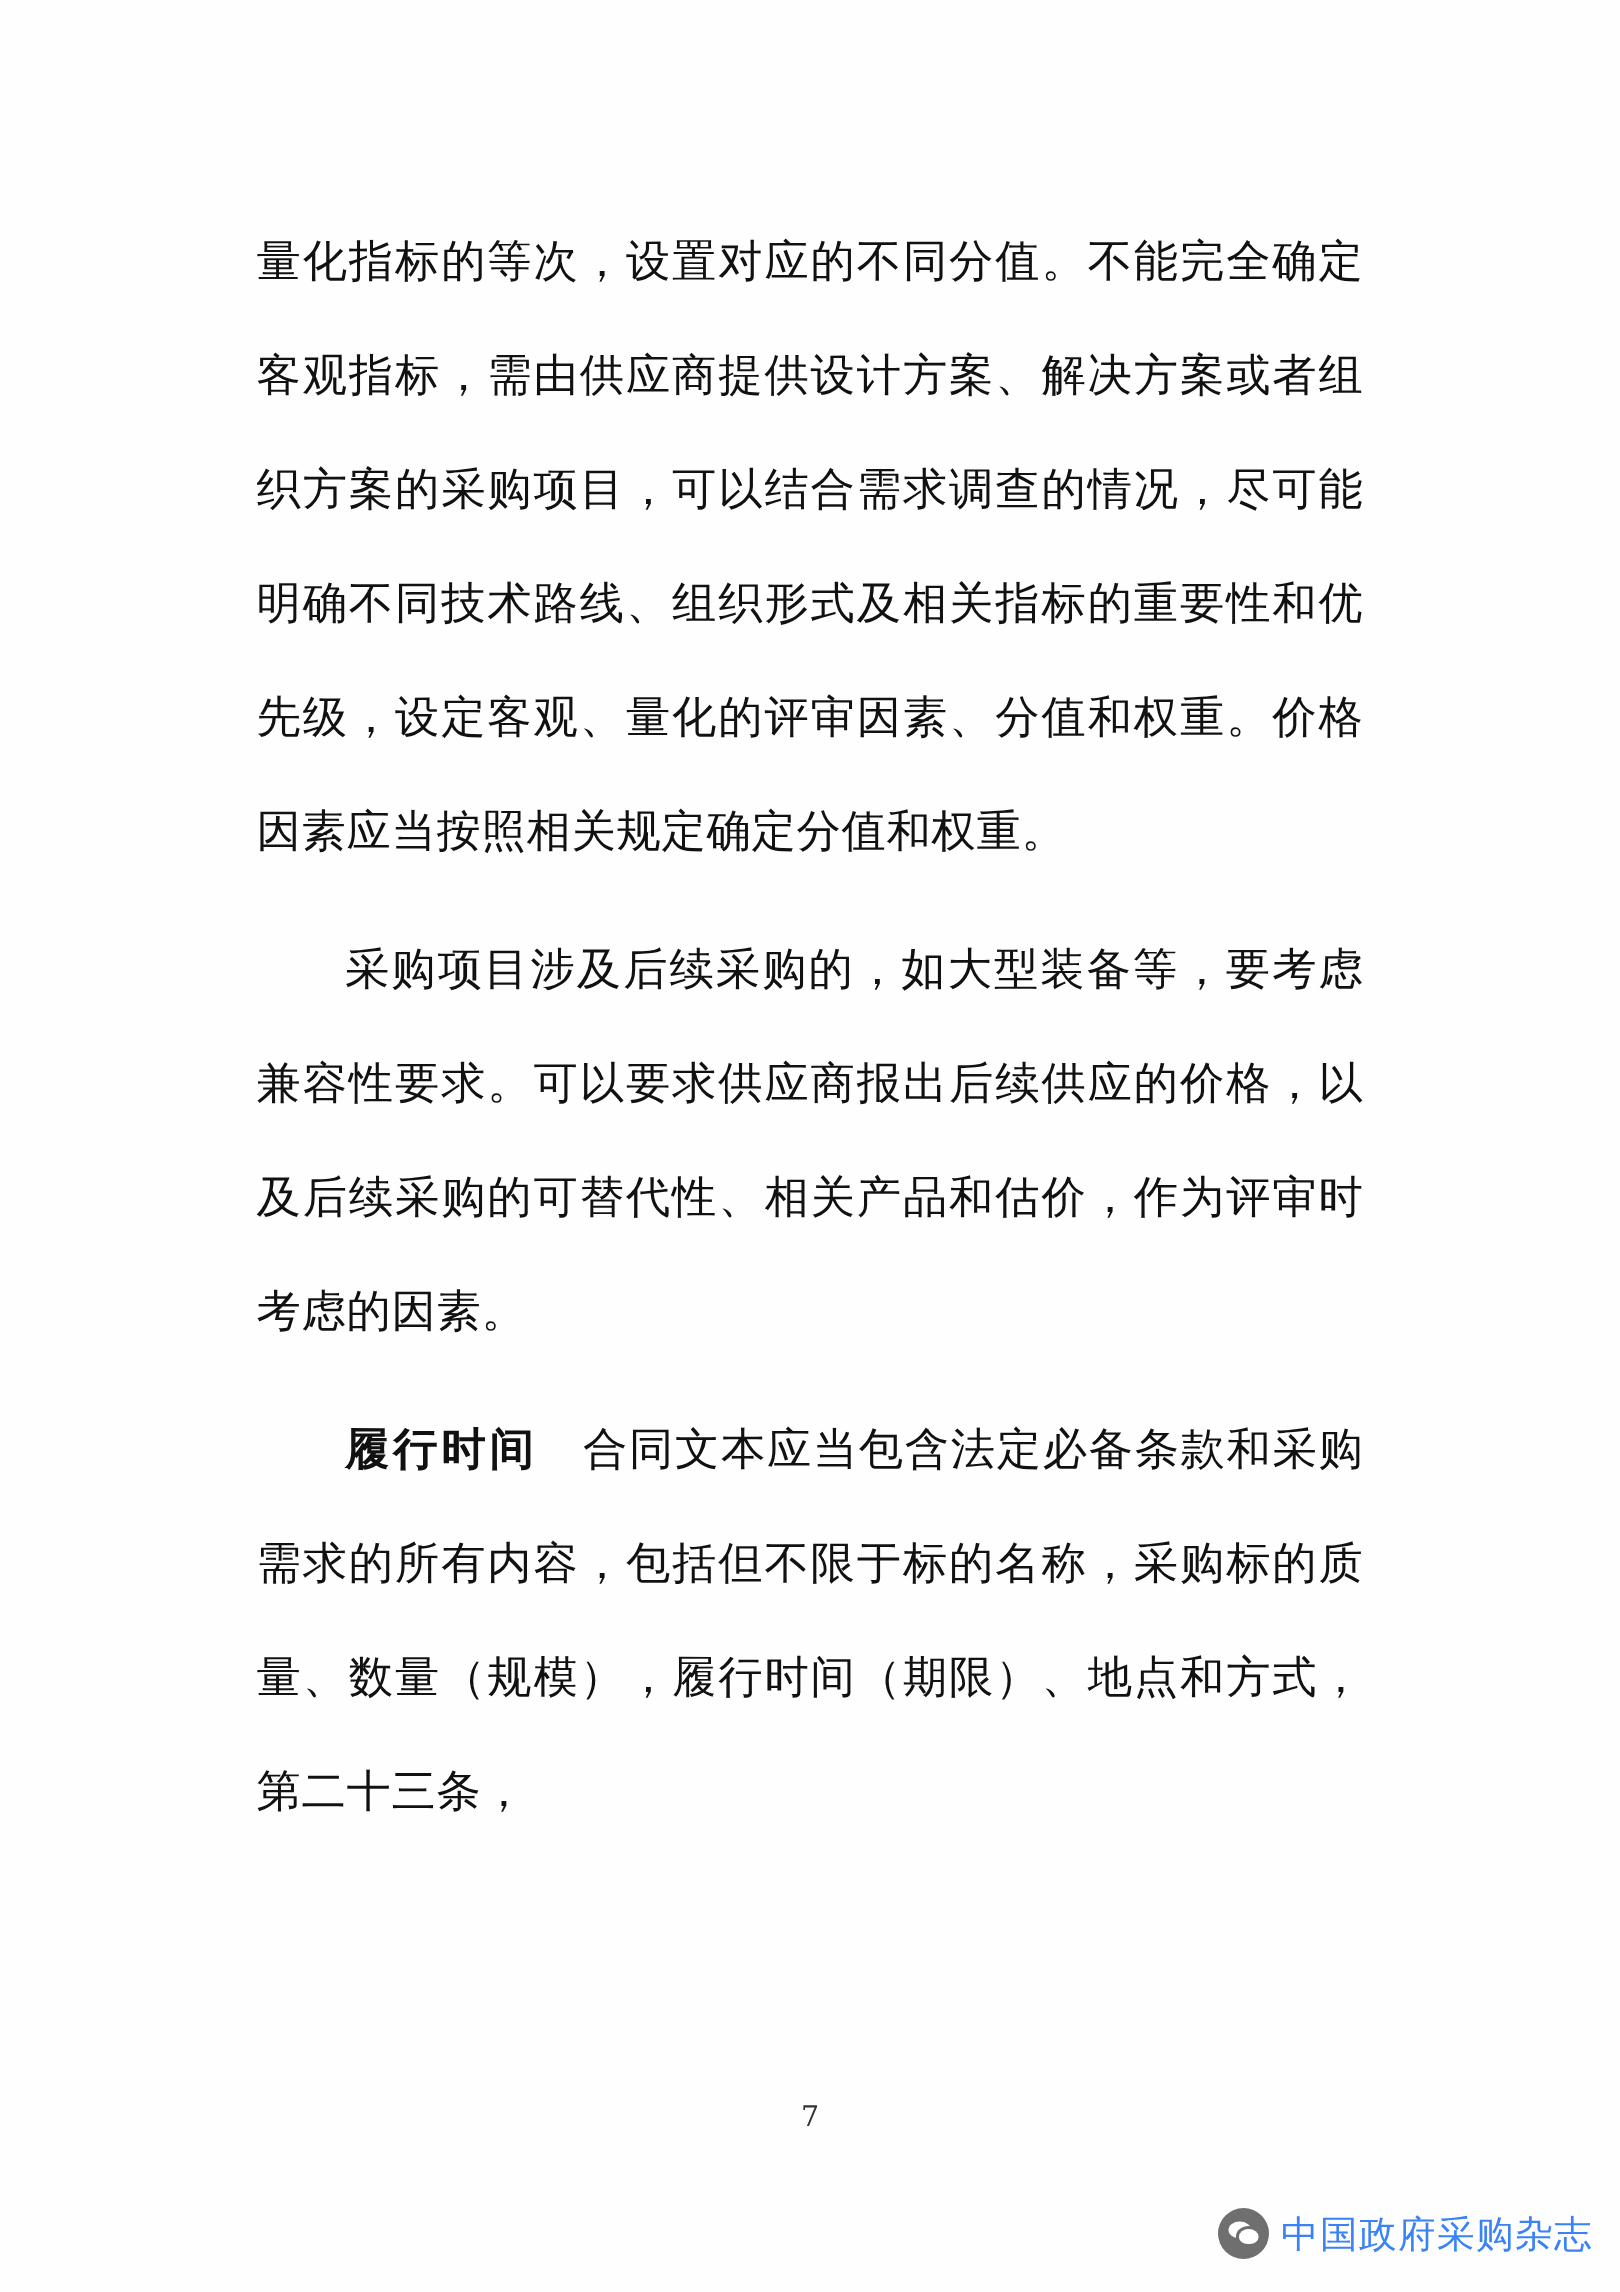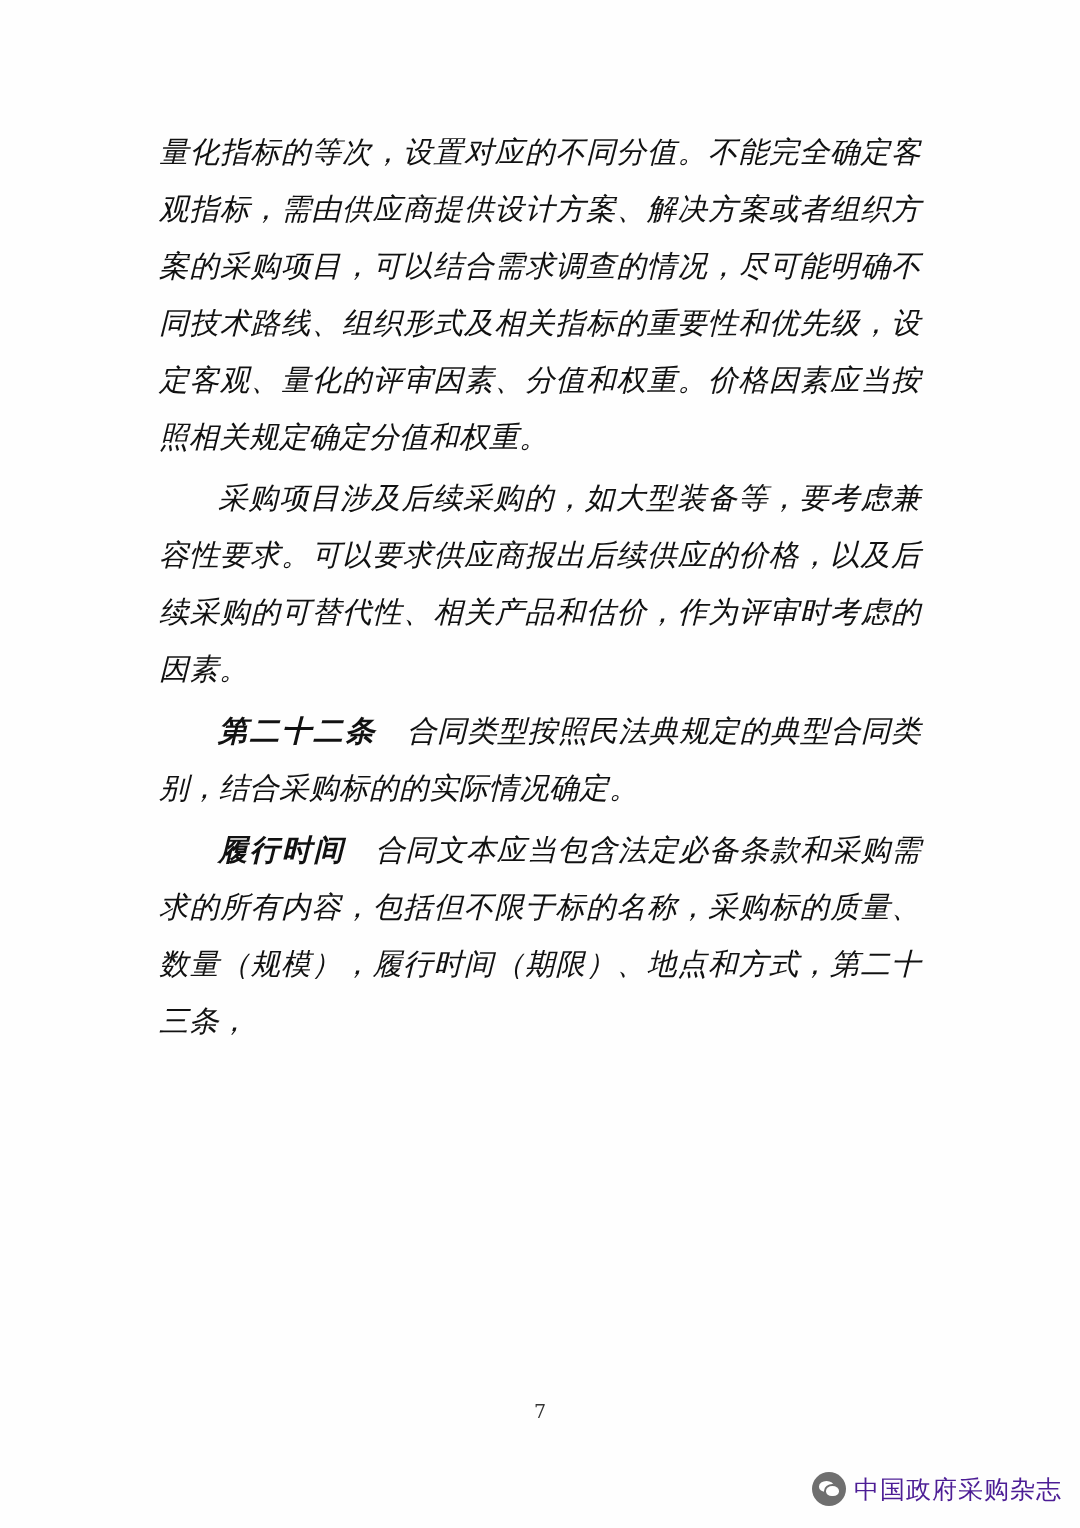--- a/index.html
+++ b/index.html
@@ -23,27 +23,26 @@
     background: #fefefe;
   }
   .content {
     position: absolute;
     left: 155px;
     top: 120px;
     width: 770px;
   }
   .para {
     font-size: 29.5px;
-    line-height: 57px;
+    line-height: 76px;
     letter-spacing: 0.5px;
     text-align: justify;
     text-justify: inter-ideograph;
-    margin: 4px;
+    margin: 16px;
     color: #111111;
-    font-style: italic;
   }
   .para.indent {
     text-indent: 2em;
   }
   .article-label {
     font-weight: 700;
     letter-spacing: 2px;
   }
   .gap {
     display: inline-block;
@@ -91,39 +90,38 @@
     left: 14px;
     top: 14px;
     width: 13px;
     height: 10px;
     background: #ffffff;
     border-radius: 50% 50% 45% 45%;
     box-shadow: 0 0 0 2px #6f6f6f;
   }
   .footer-text {
     font-size: 25px;
-    color: #4c1d95;
+    color: #3b82f6;
     letter-spacing: 1px;
     white-space: nowrap;
     font-family: Liberation Serif, serif;
   }
 </style>
 </head>
 <body>
 
 <div class="page">
 
   <div class="content">
 
     <p class="para">量化指标的等次，设置对应的不同分值。不能完全确定客观指标，需由供应商提供设计方案、解决方案或者组织方案的采购项目，可以结合需求调查的情况，尽可能明确不同技术路线、组织形式及相关指标的重要性和优先级，设定客观、量化的评审因素、分值和权重。价格因素应当按照相关规定确定分值和权重。</p>
 
     <p class="para indent">采购项目涉及后续采购的，如大型装备等，要考虑兼容性要求。可以要求供应商报出后续供应的价格，以及后续采购的可替代性、相关产品和估价，作为评审时考虑的因素。</p>
 
 
-    <p class="para indent"><span class="article-label">第二十二条</span><span class="gap"></span><span>合同类型按照民法典规定的典型合同类别，结合采购标的的实际情况确定。</span></p>
 
     <p class="para indent"><span class="article-label">履行时间</span><span class="gap"></span><span>合同文本应当包含法定必备条款和采购需求的所有内容，包括但不限于标的名称，采购标的质量、数量（规模），履行时间（期限）、地点和方式，第二十三条，</span></p>
 
   </div>
 
   <div class="page-number">7</div>
 
   <div class="footer-badge">
     <span class="wechat-icon"></span>
     <span class="footer-text">中国政府采购杂志</span>

